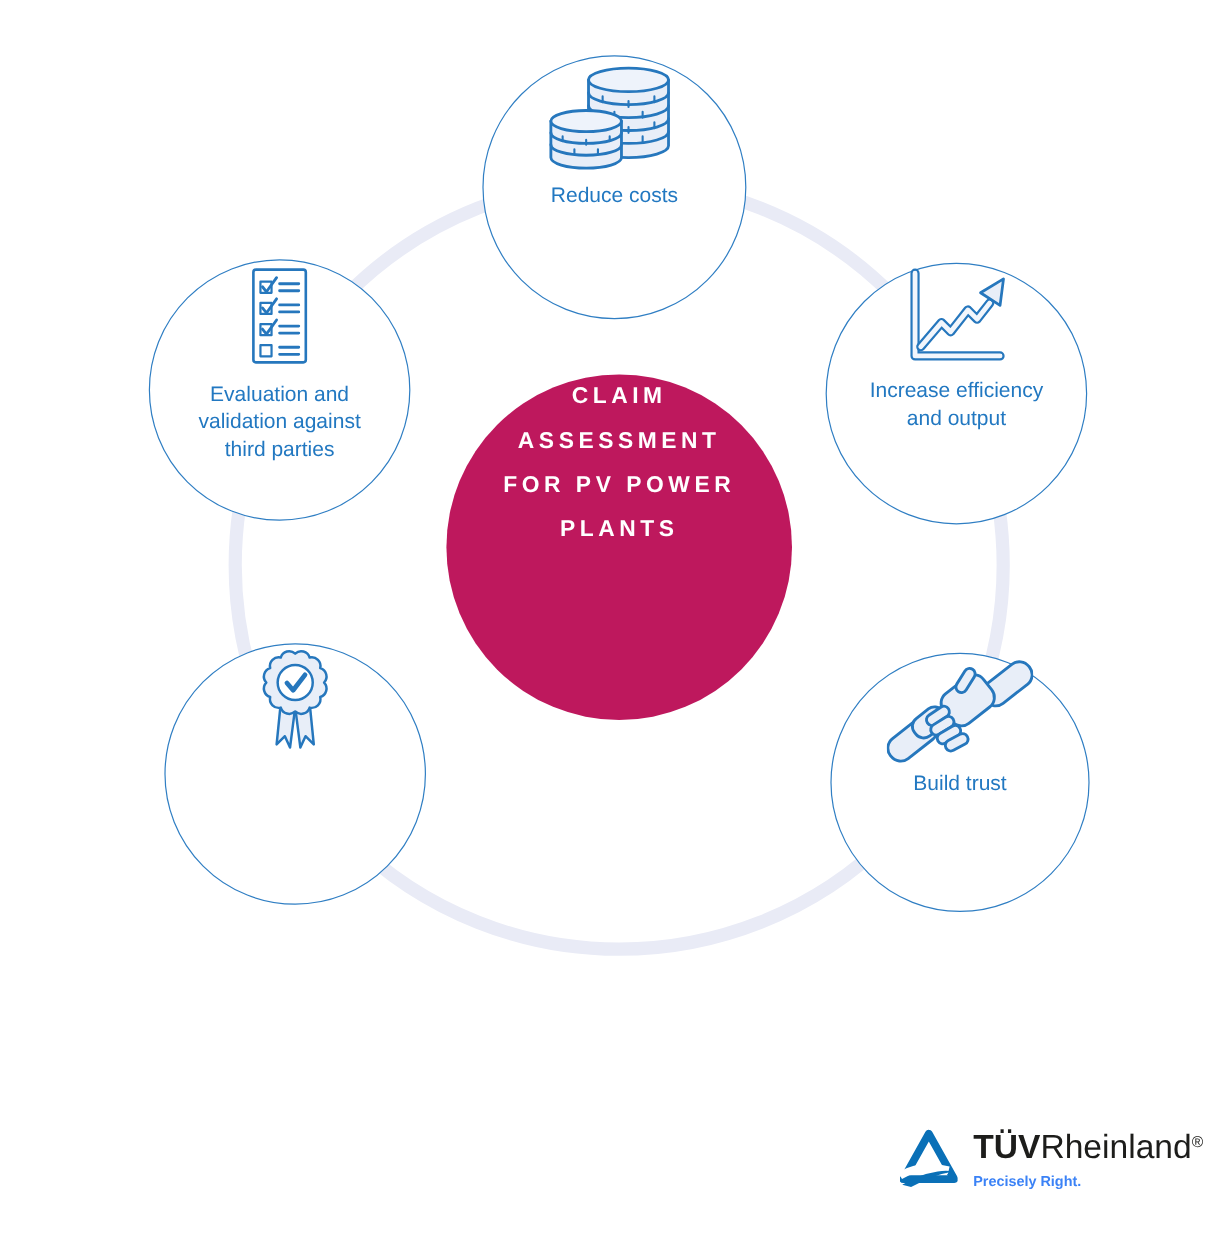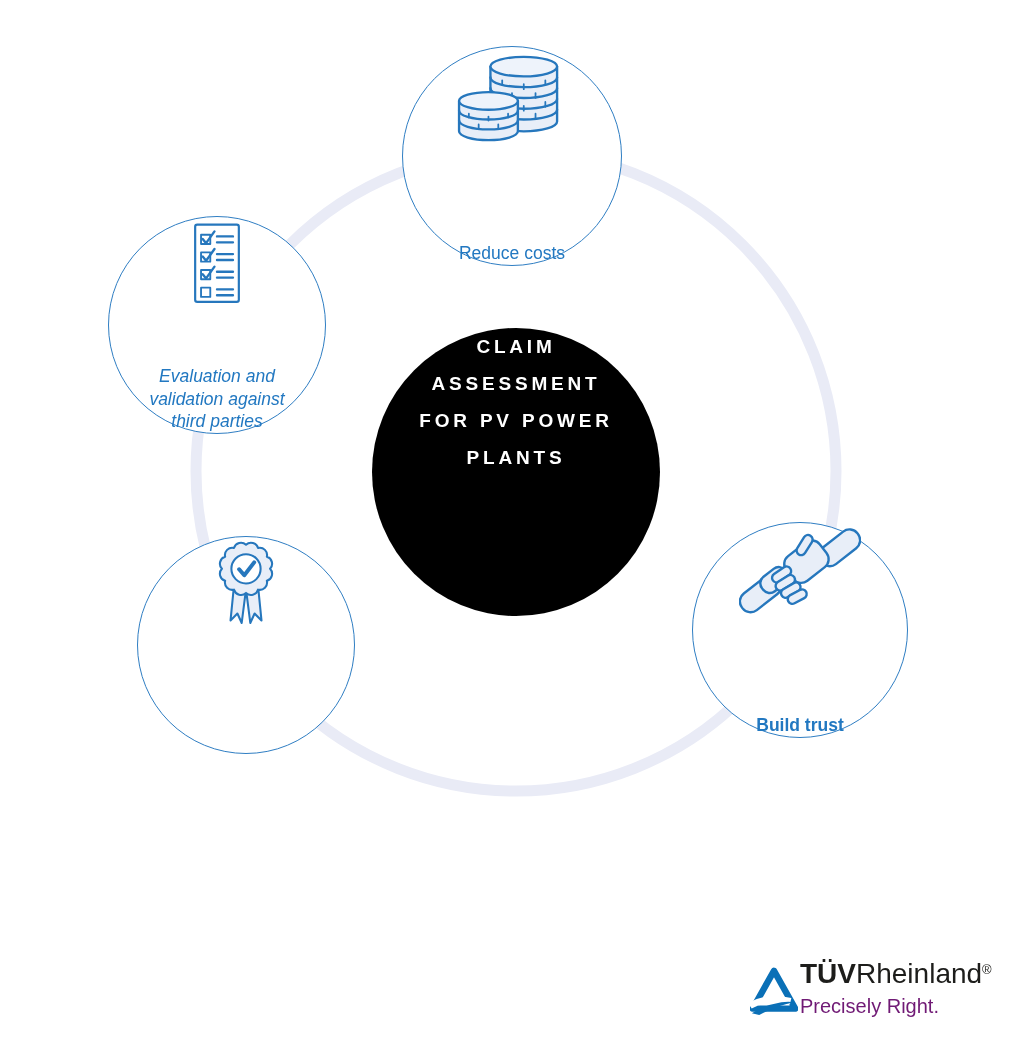--- a/index.html
+++ b/index.html
@@ -12,77 +12,77 @@
   }
   .ring-svg{position:absolute;left:0;top:0;z-index:0;}
   .node{
     position:absolute;
     border-radius:50%;
     background:#ffffff;
     border:1.5px solid #2f7ec3;
     display:flex;
     flex-direction:column;
     align-items:center;
-    justify-content:space-between;
+    justify-content:flex-start;
     text-align:center;
     z-index:1;
     box-sizing:border-box;
   }
   .node .label{
     color:#2278c1;
     font-size:17.5px;
     line-height:1.3;
     white-space:pre-line;
     margin-top:4px;
   }
   .node-top        {left:402px; top:46px;  width:220px; height:220px;}
-  .node-top-left   {left:108px; top:216px; width:218px; height:218px;font-style:italic;}
+  .node-top-left   {left:124px; top:216px; width:218px; height:218px;}
   .node-top-right  {left:688px; top:219px; width:218px; height:218px;}
   .node-bottom-left{left:137px; top:536px; width:218px; height:218px;}
-  .node-bottom-right{left:692px;top:522px; width:216px; height:216px;font-weight:bold;}
+  .node-bottom-right{left:692px;top:544px; width:216px; height:216px;}
   .node-bottom     {left:402px; top:690px; width:220px; height:220px;}
   .node-center{
-    left:372px; top:328px; width:288px; height:288px;
-    background:#000000;
+    left:372px; top:312px; width:288px; height:288px;
+    background:#be185d;
     border:none;
     z-index:2;
   }
   .center-title{
     color:#ffffff;
     font-size:19px;
     font-weight:bold;
     letter-spacing:0.2em;
     line-height:1.95;
     white-space:pre-line;
     text-align:center;
   }
   .icon{display:block;}
   .brand{
     position:absolute;
-    left:750px; top:960px;
+    left:750px; top:940px;
     display:flex;
-    align-items:flex-end;
-    gap:2px;
+    align-items:center;
+    gap:13px;
     z-index:3;
   }
   .brand-text{display:flex;flex-direction:column;}
   .brand-line{
     font-size:28px;
     color:#1d1d1b;
     line-height:1.0;
     letter-spacing:0;
     white-space:nowrap;
   }
   .brand-tuv{font-weight:bold;}
   .brand-rheinland{font-weight:normal;}
   .brand-reg{font-size:13px;vertical-align:9px;}
   .brand-tagline{
-    font-size:20px;
-    font-weight:normal;
-    color:#701a75;
+    font-size:12px;
+    font-weight:bold;
+    color:#3b82f6;
     margin-top:7px;
   }
 </style>
 </head>
 <body>
 
 <div class="canvas">
 
   <svg class="ring-svg" width="1024" height="1043" viewBox="0 0 1024 1043">
     <circle cx="516" cy="471" r="320" fill="none" stroke="#e9ebf6" stroke-width="11"></circle>
@@ -130,20 +130,33 @@
         <path d="M50 64 H69 M50 71 H69" fill="none" stroke-width="2.8"></path>
         <rect x="31" y="83" width="11" height="11" fill="#ffffff" stroke-width="2.2"></rect>
         <path d="M50 85 H69 M50 92 H69" fill="none" stroke-width="2.8"></path>
       </g>
     </svg>
     <div class="label">Evaluation and
 validation against
 third parties</div>
   </div>
 
+  <div class="node node-top-right">
+    <svg class="icon" width="96" height="90" viewBox="0 0 100 94">
+      <g stroke-linecap="round" stroke-linejoin="round">
+        <path d="M14 8 L14 80 L88 80" fill="none" stroke="#2677bd" stroke-width="8"></path>
+        <path d="M14 8 L14 80 L88 80" fill="none" stroke="#f2f6fc" stroke-width="4.2"></path>
+        <path d="M19 72 L37 51 L45 59 L60 40 L68 48 L79 34" fill="none" stroke="#2677bd" stroke-width="8"></path>
+        <path d="M19 72 L37 51 L45 59 L60 40 L68 48 L79 34" fill="none" stroke="#f2f6fc" stroke-width="4.2"></path>
+        <path d="M91 13 L88 36 L71 25 Z" fill="#e8eef8" stroke="#2677bd" stroke-width="2.4"></path>
+      </g>
+    </svg>
+    <div class="label">Increase efficiency
+and output</div>
+  </div>
 
   <div class="node node-bottom-right">
     <svg class="icon" width="122" height="92" viewBox="0 0 132 100">
       <g fill="#e8eef8" stroke="#2677bd" stroke-width="2.6" stroke-linecap="round" stroke-linejoin="round">
         <rect x="-25" y="-11.5" width="50" height="23" rx="11" transform="translate(23 77) rotate(-38)"></rect>
         <rect x="-25" y="-11.5" width="50" height="23" rx="11" transform="translate(109 27) rotate(-38)"></rect>
         <rect x="-16" y="-10" width="32" height="20" rx="9" transform="translate(38 62) rotate(-38)"></rect>
         <rect x="-23" y="-17" width="46" height="34" rx="11" transform="translate(73 42) rotate(-38)"></rect>
         <rect x="-12" y="-5" width="24" height="10" rx="5" transform="translate(71 24) rotate(-58)"></rect>
         <rect x="-11.5" y="-5" width="23" height="10" rx="5" transform="translate(46 56) rotate(-34)"></rect>

